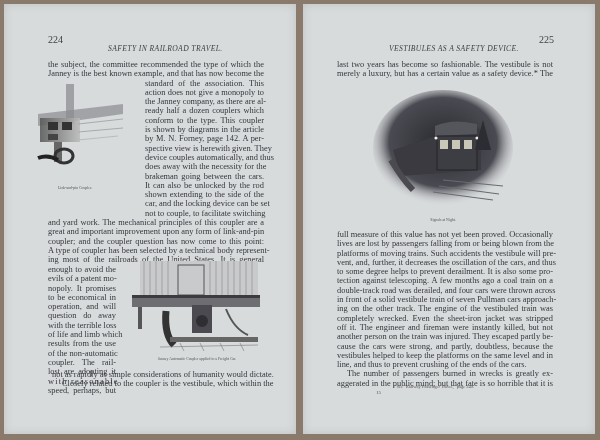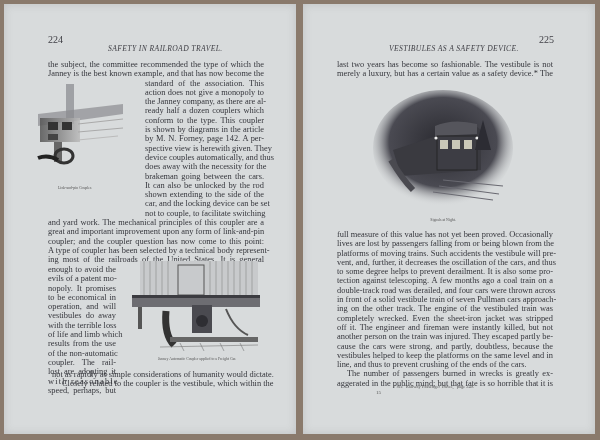--- a/index.html
+++ b/index.html
@@ -97,21 +97,21 @@
     <span class="line">A type of coupler has been selected by a technical body represent-</span>
     <span class="line">ing most of the railroads of the United States. It is general</span>
   </div>
 
   <div class="text" style="left:44px; top:261px; width:68px;">
     <span class="line">enough to avoid the</span>
     <span class="line">evils of a patent mo-</span>
     <span class="line">nopoly. It promises</span>
     <span class="line">to be economical in</span>
     <span class="line">operation, and will</span>
-    <span class="line">vestibules do away</span>
+    <span class="line">question do away</span>
     <span class="line">with the terrible loss</span>
     <span class="line">of life and limb which</span>
     <span class="line">results from the use</span>
     <span class="line">of the non-automatic</span>
     <span class="line">coupler. The rail-</span>
     <span class="line">lost are adopting it</span>
     <span class="line" style="letter-spacing:1.2px;">with reasonable</span>
     <span class="line">speed, perhaps, but</span>
   </div>
 

